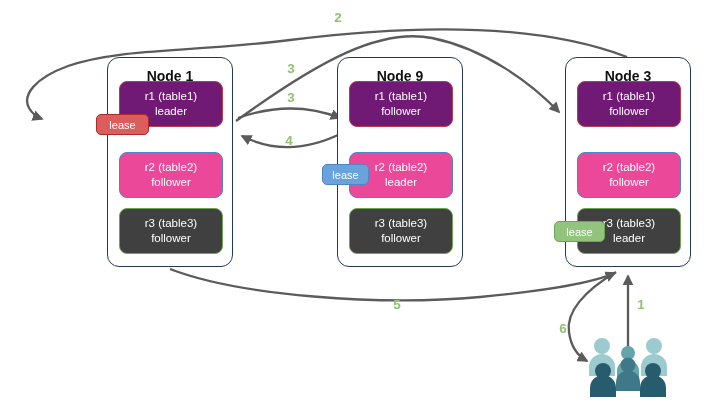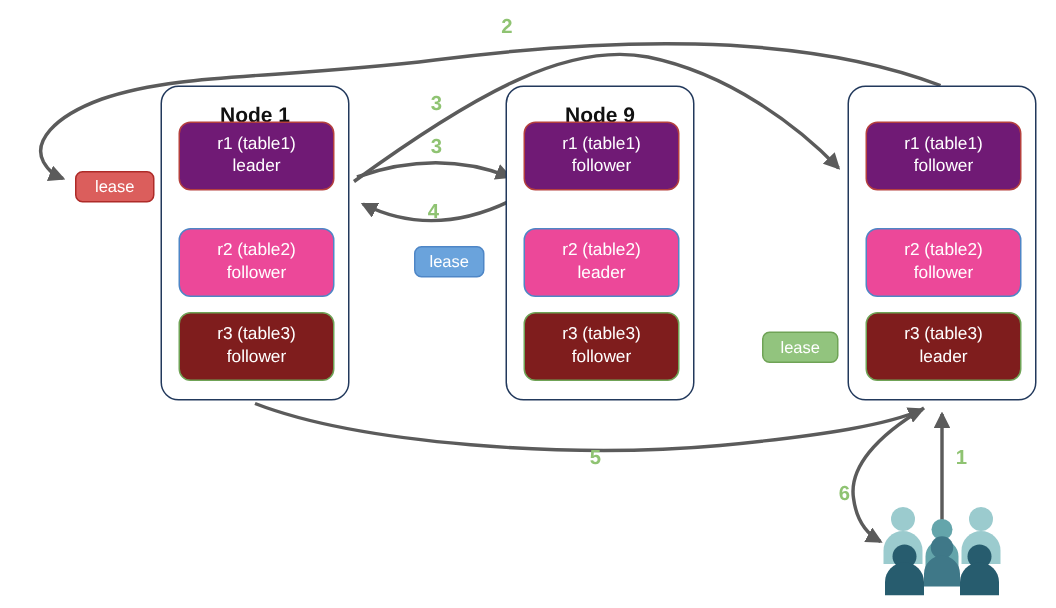--- a/index.html
+++ b/index.html
@@ -20,25 +20,25 @@
     text-align:center; font-size:14px; font-weight:bold; color:#111111;text-decoration:underline;
   }
   .replica {
     position:absolute; left:11px; width:104px; height:46px;
     border-radius:8px; color:#ffffff; font-size:11.5px; line-height:1.3;
     display:flex; flex-direction:column; align-items:center; justify-content:center;
     text-align:center;
   }
   .replica.red   { background:#701a75; border:1.6px solid #b5403e; top:23px; }
   .replica.blue  { background:#ec4899; border:1.6px solid #4e86c6; top:94px; }
-  .replica.green { background:#7f1d1d; border:1.6px solid #6fa356; top:150px;align-items:center; }
+  .replica.green { background:#404040; border:1.6px solid #6fa356; top:150px;align-items:center; }
 
   .lease {
     position:absolute; height:21px; border-radius:5px; color:#ffffff;
-    font-size:11px; display:flex; align-items:center; justify-content:center;
+    font-size:11px; display:flex; align-items:center; justify-content:center;margin-left:46px;
   }
   .lease.red   { left:50px;  top:114px; width:53px; background:#db5e5c; border:1.6px solid #ae2b28; }
   .lease.blue  { left:276px; top:164px; width:47px; background:#6aa3dc; border:1.6px solid #4e86c6; }
   .lease.green { left:508px; top:221px; width:51px; background:#92c47e; border:1.6px solid #6fa356; }
 
   .step {
     position:absolute; width:20px; text-align:center;
     font-size:13.5px; font-weight:bold; color:#8fc372;
   }
   .people { position:absolute; left:578px; top:335px; }
@@ -91,20 +91,21 @@
       <span>r2 (table2)</span>
       <span>leader</span>
     </div>
     <div class="replica green">
       <span>r3 (table3)</span>
       <span>follower</span>
     </div>
   </div>
 
   <div class="node" style="left:565px">
+    <div class="node-title">Node 3</div>
     <div class="replica red">
       <span>r1 (table1)</span>
       <span>follower</span>
     </div>
     <div class="replica blue">
       <span>r2 (table2)</span>
       <span>follower</span>
     </div>
     <div class="replica green">
       <span>r3 (table3)</span>

